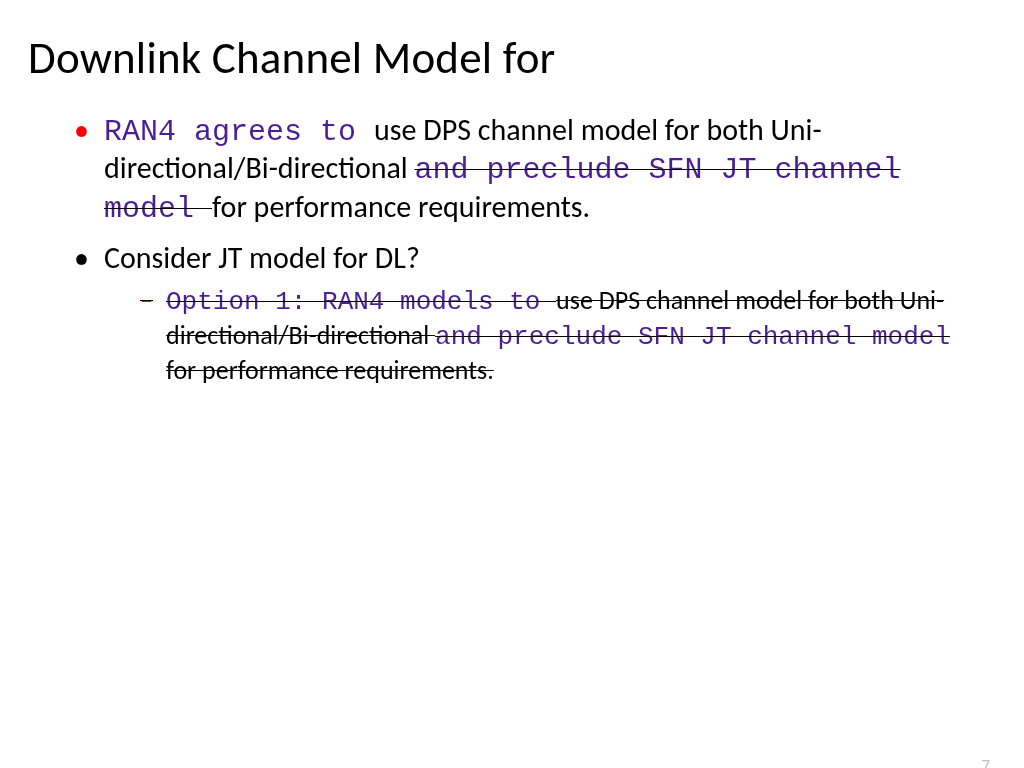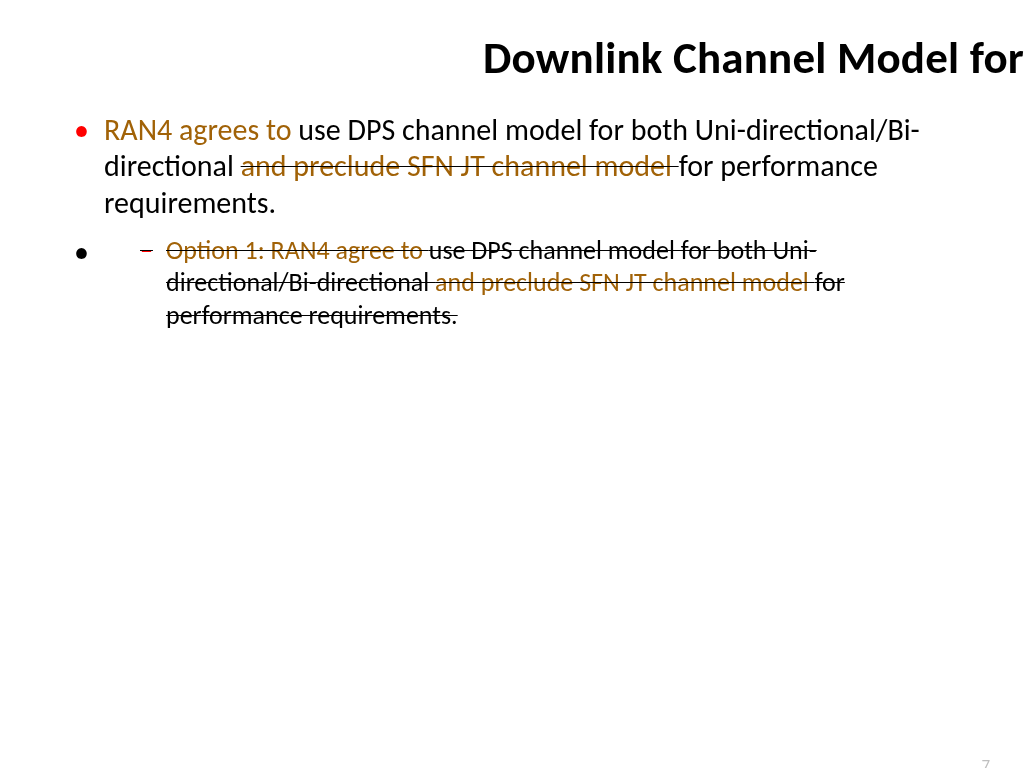--- a/index.html
+++ b/index.html
@@ -12,26 +12,27 @@
     color: #000000;
     overflow: hidden;
   }
   .slide {
     position: relative;
     width: 1024px;
     height: 768px;
     box-sizing: border-box;
   }
   .title {
-    text-align: right;
+    text-align: left;
     font-size: 45px;
     line-height: 1.15;
-    font-weight: 700;
+    font-weight: 400;
     margin-top: 32px;
     letter-spacing: 0.2px;
+    margin-left: 28px;
   }
   .body {
     margin: 28px 70px 0 70px;
     font-size: 30px;
     line-height: 1.22;
   }
   ul.level1 {
     list-style: none;
     padding: 0;
     margin: 0;
@@ -74,21 +75,21 @@
     top: 0;
     color: #ff0000;
     font-size: 26px;
     line-height: 1.26;
   }
   ul.level2 > li.strike-dash::before {
     text-decoration: line-through;
     text-decoration-color: #000000;
     text-decoration-thickness: 1px;
   }
-  .red { color: #a16207; }
+  .red { color: #4c1d95; font-family: Liberation Mono, monospace; }
   .black { color: #000000; }
   .strike {
     text-decoration: line-through;
     text-decoration-color: #000000;
     text-decoration-thickness: 1px;
   }
   .page-number {
     position: absolute;
     right: 34px;
     bottom: 24px;
@@ -106,24 +107,25 @@
   </div>
 
   <div class="body">
     <ul class="level1">
 
       <li class="red-bullet">
         <span class="red">RAN4 agrees to </span><span class="black">use DPS channel model for both Uni-directional/Bi-directional </span><span class="red strike">and preclude SFN JT channel model </span><span class="black">for performance requirements.</span>
       </li>
 
       <li class="black-bullet">
+        <span class="black">Consider JT model for DL?</span>
 
         <ul class="level2">
           <li class="strike-dash">
-            <span class="red strike">Option 1: RAN4 agree to </span><span class="black strike">use DPS channel model for both Uni-directional/Bi-directional </span><span class="red strike">and preclude SFN JT channel model </span><span class="black strike">for performance requirements.</span>
+            <span class="red strike">Option 1: RAN4 models to </span><span class="black strike">use DPS channel model for both Uni-directional/Bi-directional </span><span class="red strike">and preclude SFN JT channel model </span><span class="black strike">for performance requirements.</span>
           </li>
         </ul>
       </li>
 
     </ul>
   </div>
 
   <div class="page-number">7</div>
 </div>
 

